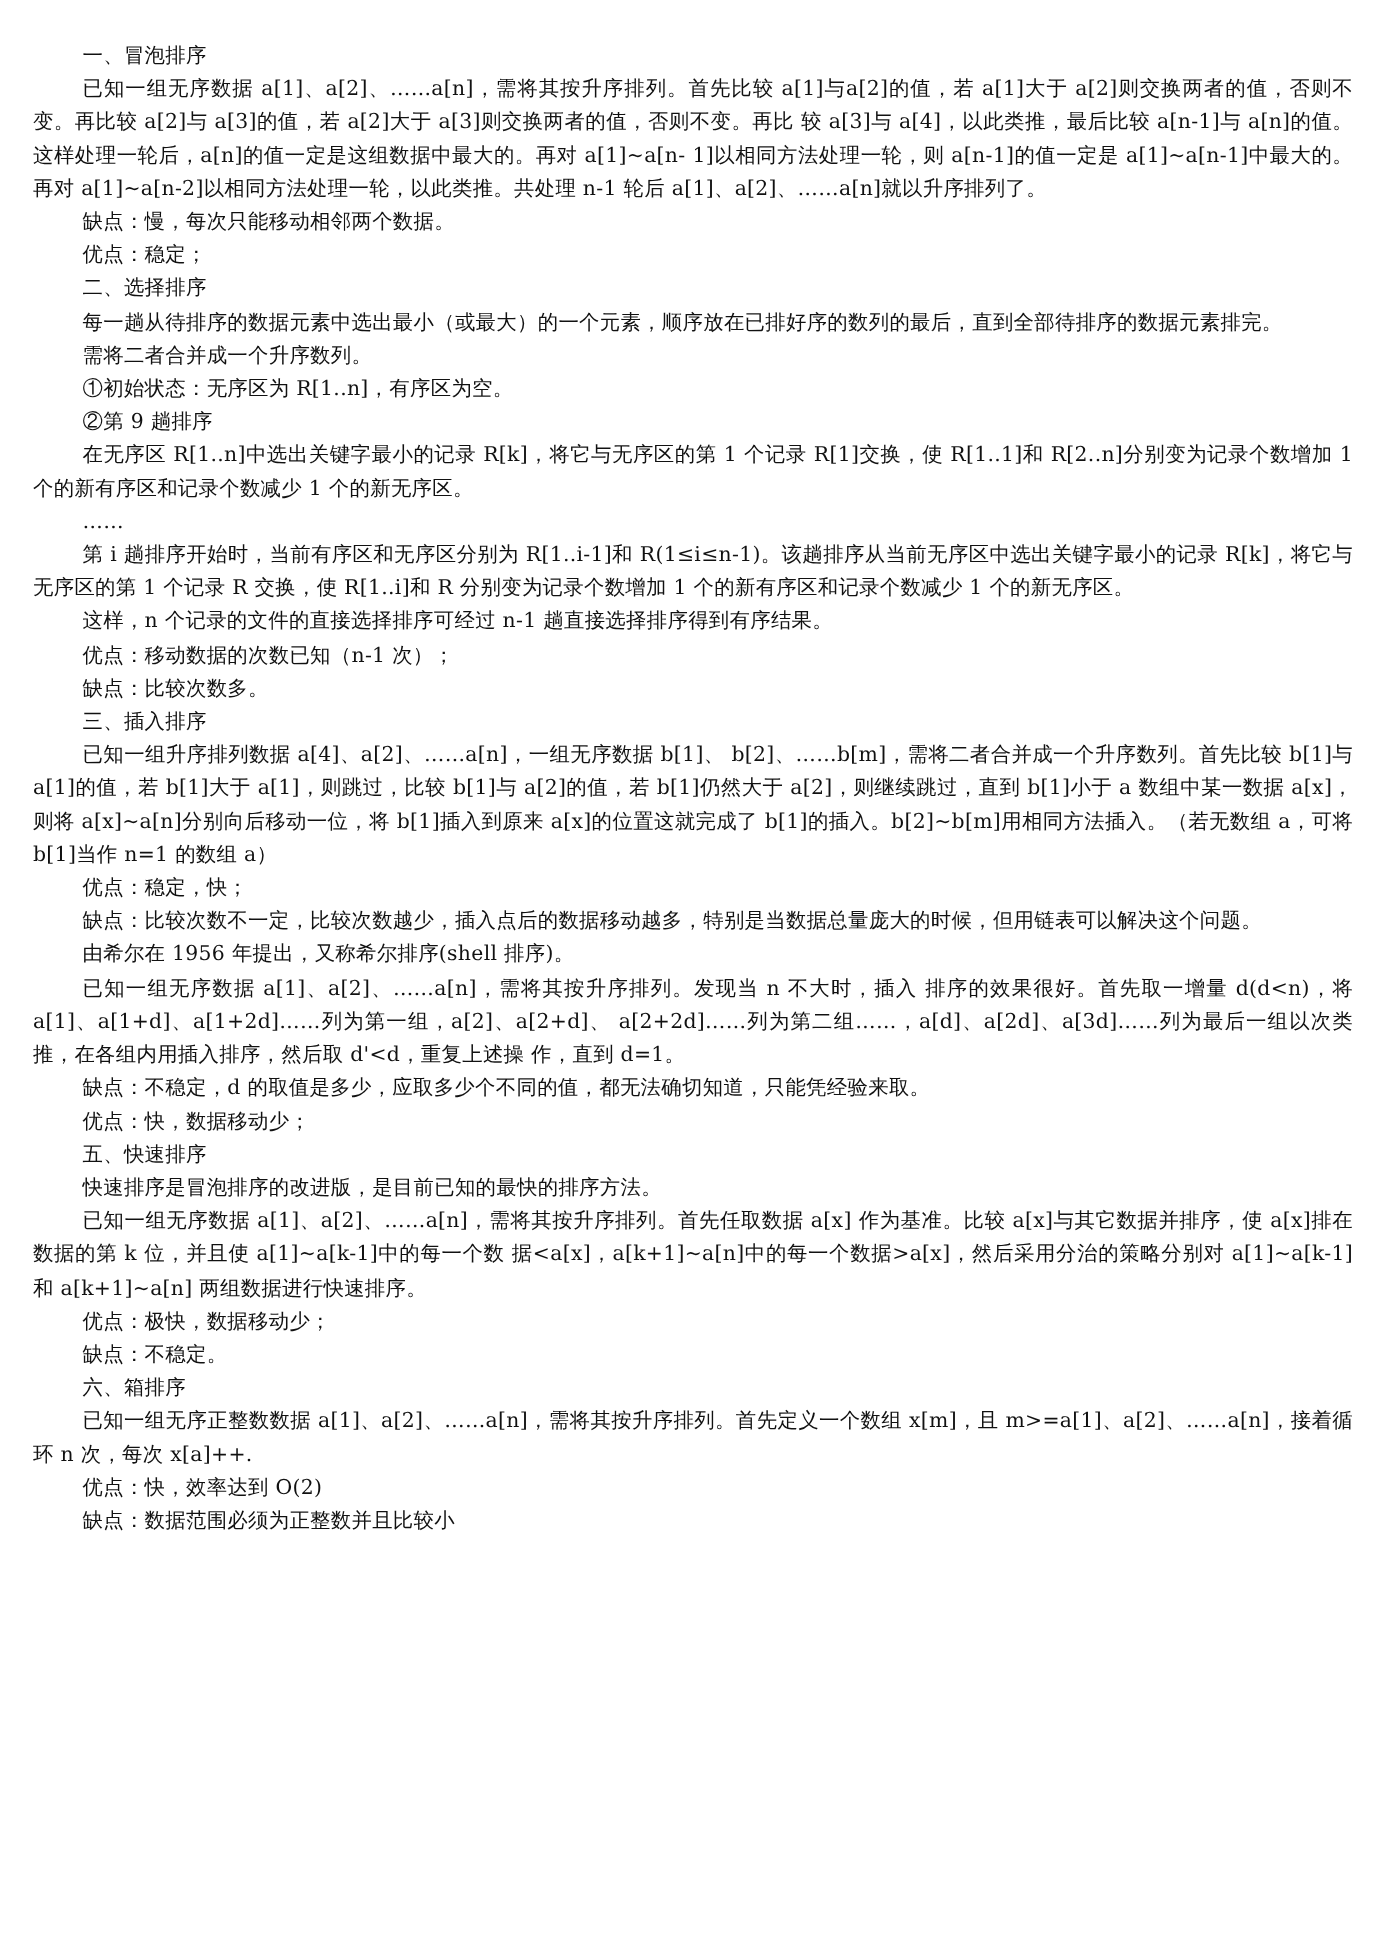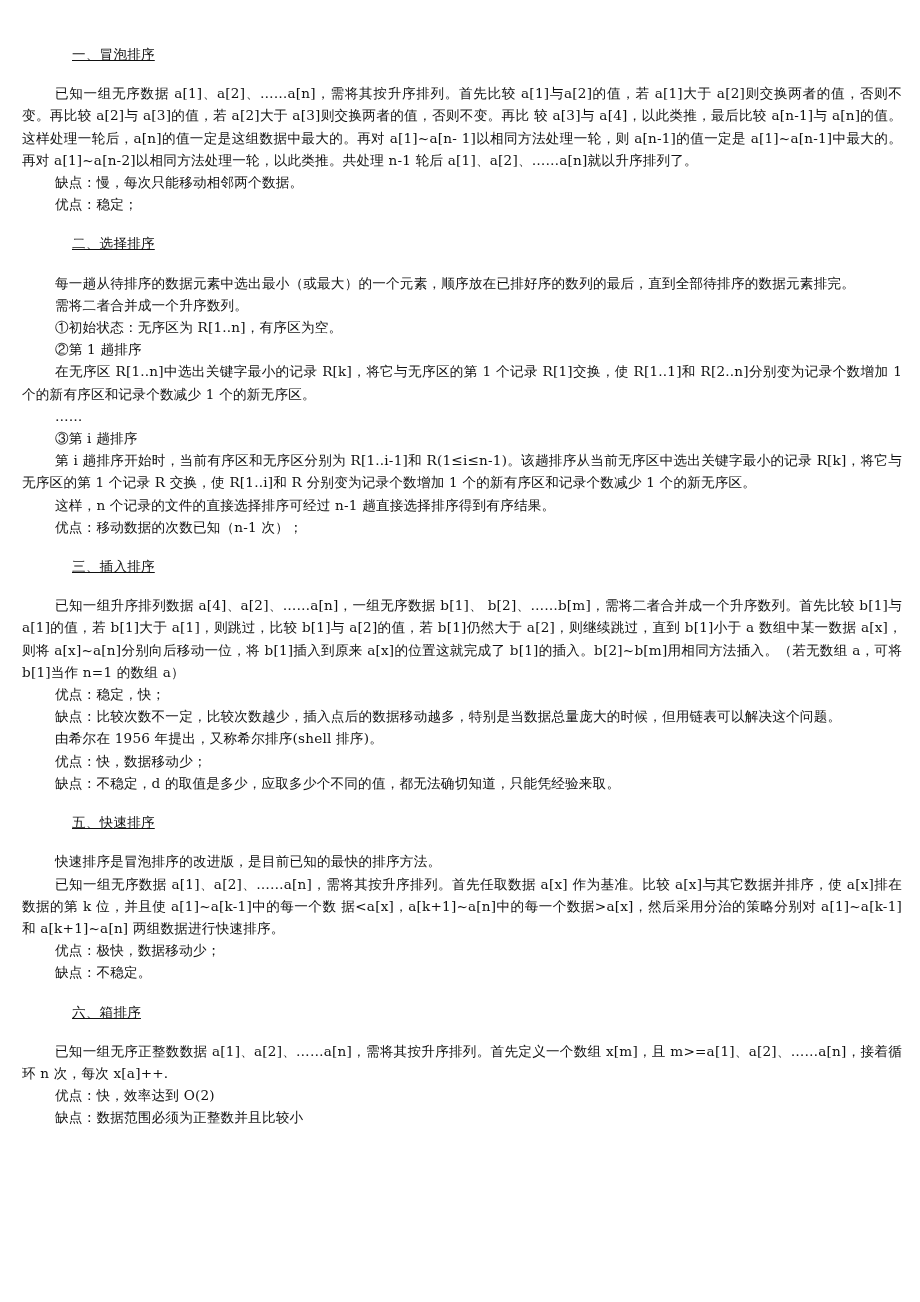--- a/index.html
+++ b/index.html
@@ -7,59 +7,60 @@
   .page {
     position: relative;
     padding: 26px 18px 0 22px;
     font-family: "DejaVu Serif", "Liberation Serif", serif;
     font-size: 13.6px;
     line-height: 22.2px;
     color: #111111;
     letter-spacing: 0.2px;
   }
   .p { margin: 0; text-indent: 33px; text-align: justify; }
-  .h { margin: 17px; text-indent: 33px; text-decoration: underline; }
+  .h { margin: 0; text-indent: 33px; }
 </style>
 </head>
 <body>
 
 <div class="page">
 
   <div>
     <p class="h">一、冒泡排序</p>
     <p class="p">已知一组无序数据 a[1]、a[2]、……a[n]，需将其按升序排列。首先比较 a[1]与a[2]的值，若 a[1]大于 a[2]则交换两者的值，否则不变。再比较 a[2]与 a[3]的值，若 a[2]大于 a[3]则交换两者的值，否则不变。再比 较 a[3]与 a[4]，以此类推，最后比较 a[n-1]与 a[n]的值。这样处理一轮后，a[n]的值一定是这组数据中最大的。再对 a[1]~a[n- 1]以相同方法处理一轮，则 a[n-1]的值一定是 a[1]~a[n-1]中最大的。再对 a[1]~a[n-2]以相同方法处理一轮，以此类推。共处理 n-1 轮后 a[1]、a[2]、……a[n]就以升序排列了。</p>
     <p class="p">缺点：慢，每次只能移动相邻两个数据。</p>
     <p class="p">优点：稳定；</p>
   </div>
 
   <div>
     <p class="h">二、选择排序</p>
     <p class="p">每一趟从待排序的数据元素中选出最小（或最大）的一个元素，顺序放在已排好序的数列的最后，直到全部待排序的数据元素排完。</p>
     <p class="p">需将二者合并成一个升序数列。</p>
     <p class="p">①初始状态：无序区为 R[1..n]，有序区为空。</p>
-    <p class="p">②第 1 趟排序</p>
+    <p class="p">②第 9 趟排序</p>
     <p class="p">在无序区 R[1..n]中选出关键字最小的记录 R[k]，将它与无序区的第 1 个记录 R[1]交换，使 R[1..1]和 R[2..n]分别变为记录个数增加 1 个的新有序区和记录个数减少 1 个的新无序区。</p>
     <p class="p">……</p>
-    <p class="p">③第 i 趟排序</p>
     <p class="p">第 i 趟排序开始时，当前有序区和无序区分别为 R[1..i-1]和 R(1≤i≤n-1)。该趟排序从当前无序区中选出关键字最小的记录 R[k]，将它与无序区的第 1 个记录 R 交换，使 R[1..i]和 R 分别变为记录个数增加 1 个的新有序区和记录个数减少 1 个的新无序区。</p>
     <p class="p">这样，n 个记录的文件的直接选择排序可经过 n-1 趟直接选择排序得到有序结果。</p>
     <p class="p">优点：移动数据的次数已知（n-1 次）；</p>
+    <p class="p">缺点：比较次数多。</p>
   </div>
 
   <div>
     <p class="h">三、插入排序</p>
     <p class="p">已知一组升序排列数据 a[4]、a[2]、……a[n]，一组无序数据 b[1]、 b[2]、……b[m]，需将二者合并成一个升序数列。首先比较 b[1]与 a[1]的值，若 b[1]大于 a[1]，则跳过，比较 b[1]与 a[2]的值，若 b[1]仍然大于 a[2]，则继续跳过，直到 b[1]小于 a 数组中某一数据 a[x]，则将 a[x]~a[n]分别向后移动一位，将 b[1]插入到原来 a[x]的位置这就完成了 b[1]的插入。b[2]~b[m]用相同方法插入。（若无数组 a，可将 b[1]当作 n=1 的数组 a）</p>
     <p class="p">优点：稳定，快；</p>
     <p class="p">缺点：比较次数不一定，比较次数越少，插入点后的数据移动越多，特别是当数据总量庞大的时候，但用链表可以解决这个问题。</p>
   </div>
 
   <div>
     <p class="p">由希尔在 1956 年提出，又称希尔排序(shell 排序)。</p>
+    <p class="p">已知一组无序数据 a[1]、a[2]、……a[n]，需将其按升序排列。发现当 n 不大时，插入 排序的效果很好。首先取一增量 d(d&lt;n)，将 a[1]、a[1+d]、a[1+2d]……列为第一组，a[2]、a[2+d]、 a[2+2d]……列为第二组……，a[d]、a[2d]、a[3d]……列为最后一组以次类推，在各组内用插入排序，然后取 d'&lt;d，重复上述操 作，直到 d=1。</p>
+    <p class="p">缺点：不稳定，d 的取值是多少，应取多少个不同的值，都无法确切知道，只能凭经验来取。</p>
     <p class="p">优点：快，数据移动少；</p>
-    <p class="p">缺点：不稳定，d 的取值是多少，应取多少个不同的值，都无法确切知道，只能凭经验来取。</p>
   </div>
 
   <div>
     <p class="h">五、快速排序</p>
     <p class="p">快速排序是冒泡排序的改进版，是目前已知的最快的排序方法。</p>
     <p class="p">已知一组无序数据 a[1]、a[2]、……a[n]，需将其按升序排列。首先任取数据 a[x] 作为基准。比较 a[x]与其它数据并排序，使 a[x]排在数据的第 k 位，并且使 a[1]~a[k-1]中的每一个数 据&lt;a[x]，a[k+1]~a[n]中的每一个数据&gt;a[x]，然后采用分治的策略分别对 a[1]~a[k-1]和 a[k+1]~a[n] 两组数据进行快速排序。</p>
     <p class="p">优点：极快，数据移动少；</p>
     <p class="p">缺点：不稳定。</p>
   </div>
 

